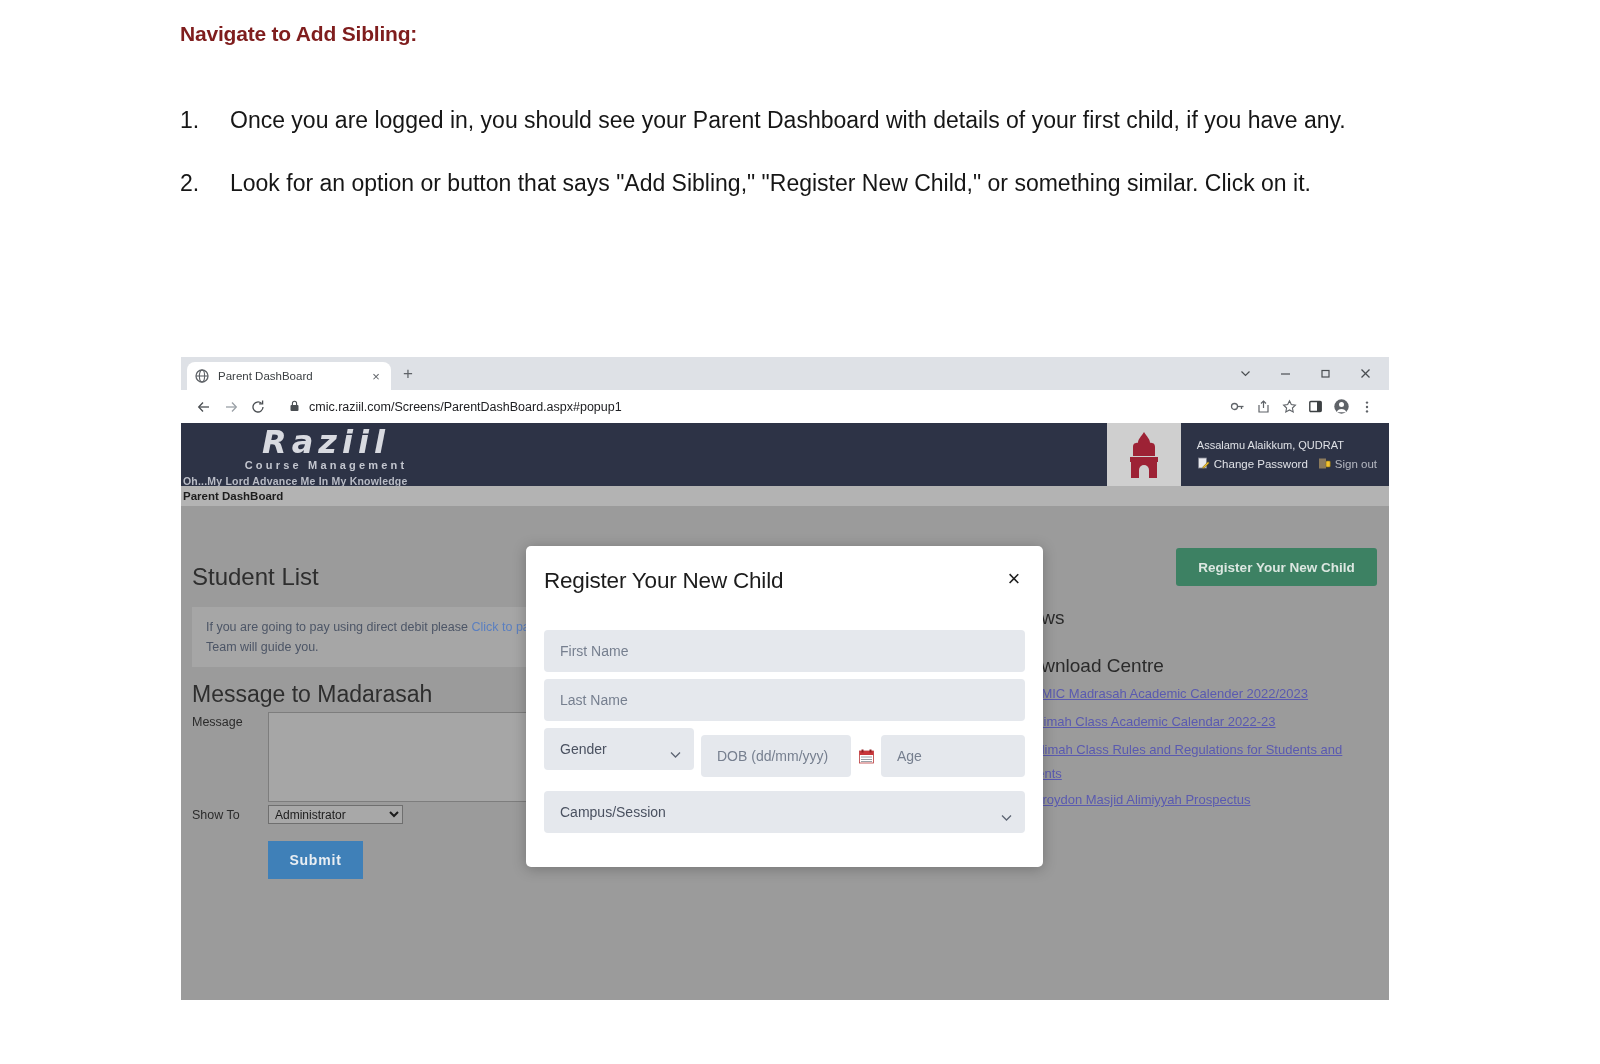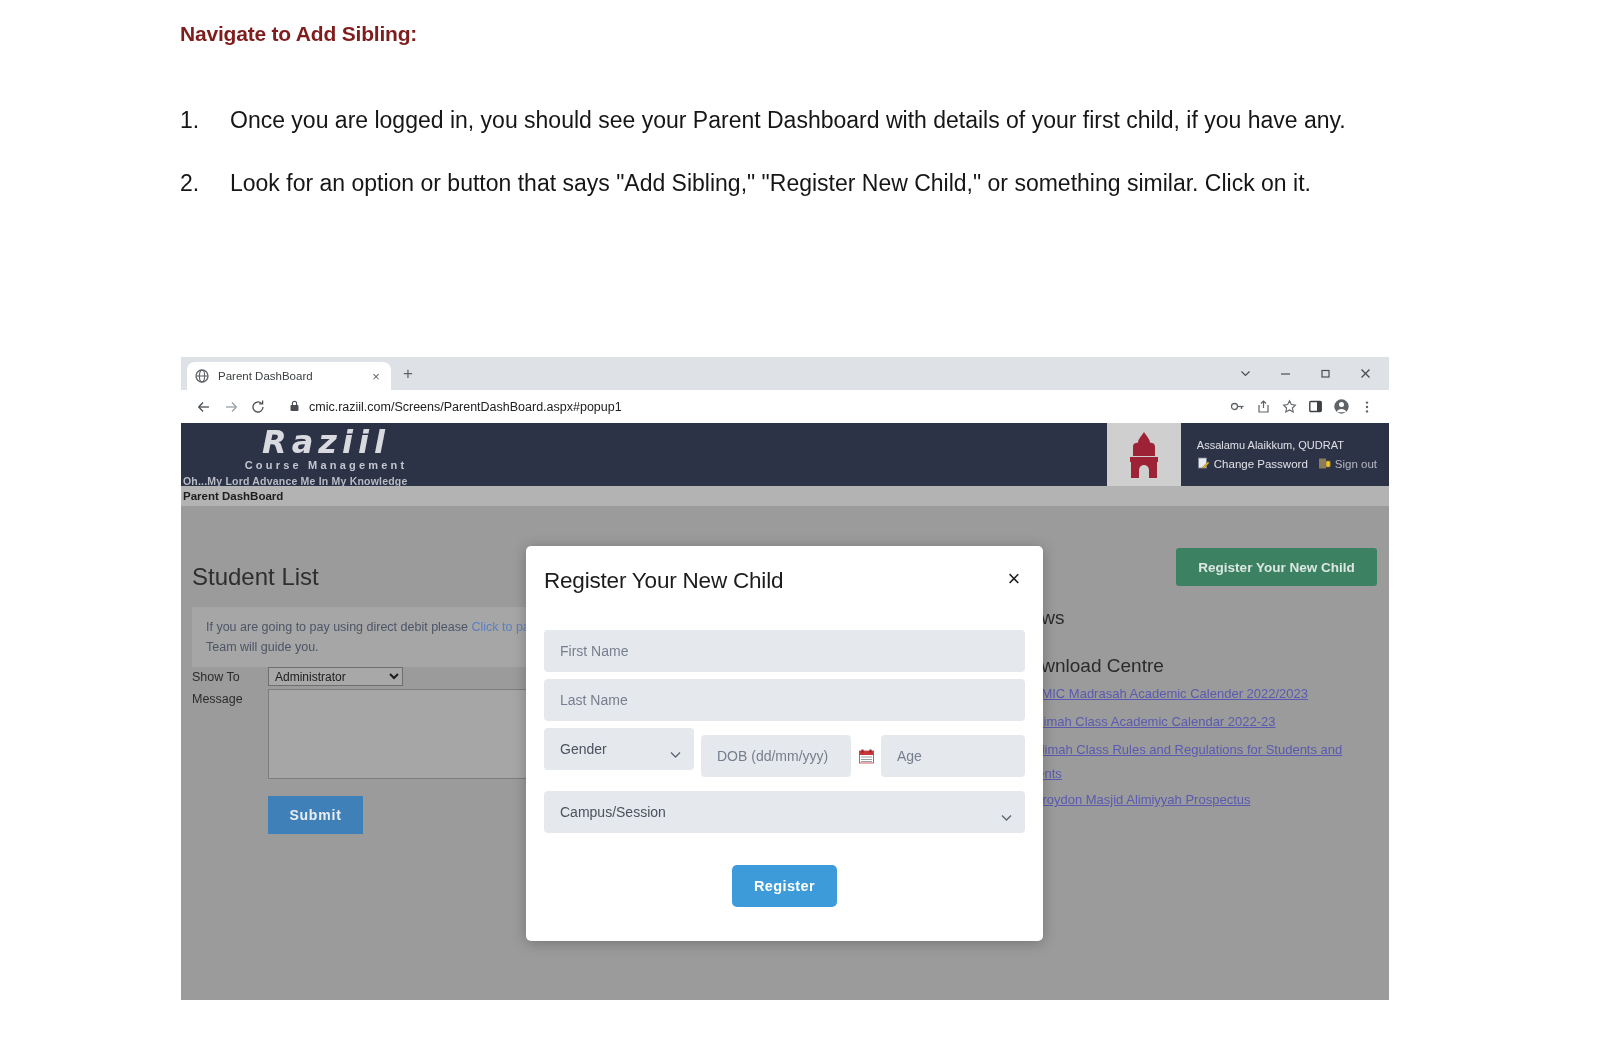--- a/index.html
+++ b/index.html
@@ -686,29 +686,30 @@
       </div>
     </div>
 
     <div class="crumb">Parent DashBoard</div>
 
     <div class="left-col">
       <div class="student-list-title">Student List</div>
       <div class="notice">
         <span>If you are going to pay using direct debit please </span><a href="#">Click to pay</a><span> the Admission Team will guide you.</span>
       </div>
+      <div class="msg-title">Message to Madarasah</div>
+      <div class="form-row">
+        <div class="form-label">Message</div>
+        <textarea class="msgbox" style=""></textarea>
+      </div>
       <div class="form-row">
         <div class="form-label">Show To</div>
         <select class="showto">
           <option>Administrator</option>
         </select>
-      </div>
-      <div class="form-row">
-        <div class="form-label">Message</div>
-        <textarea class="msgbox" style=""></textarea>
       </div>
       <button class="submit-btn">Submit</button>
     </div>
 
     <div class="right-col">
       <button class="reg-child-btn">Register Your New Child</button>
       <div class="news-title">News</div>
       <div class="dl-title">Download Centre</div>
 
       <div class="dl-item">
@@ -791,20 +792,17 @@
           <select class="fld fld-campus">
             <option>Campus/Session</option>
           </select>
           <span class="chev">
             <svg width="11" height="8" viewBox="0 0 11 8">
                 <polyline points="1,1.5 5.5,6 10,1.5" fill="none" stroke="#5d6573" stroke-width="1.3"></polyline>
               </svg>
           </span>
         </div>
 
-        <div class="modal-foot">
-          <button class="register-btn">Register</button>
-        </div>
       </div>
     </div>
 
   </div>
 </div>
 
 </body></html>

